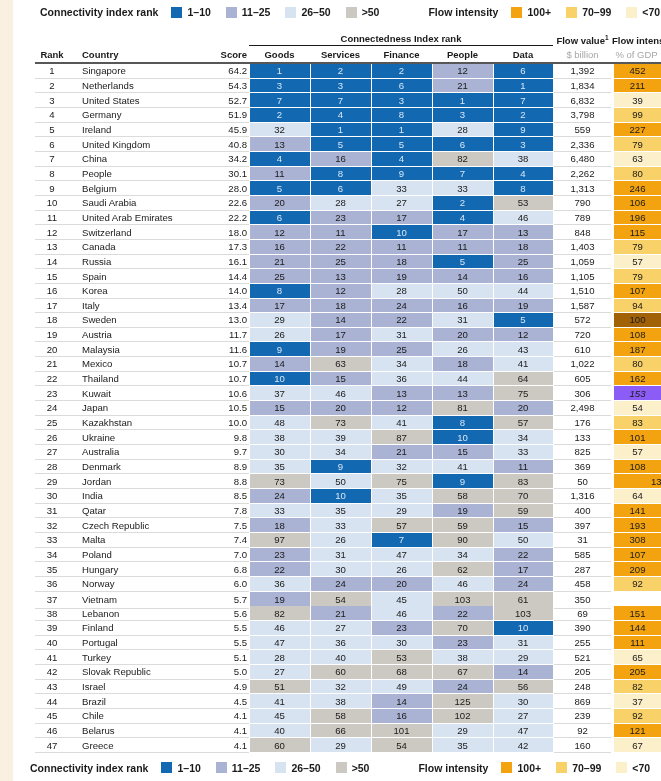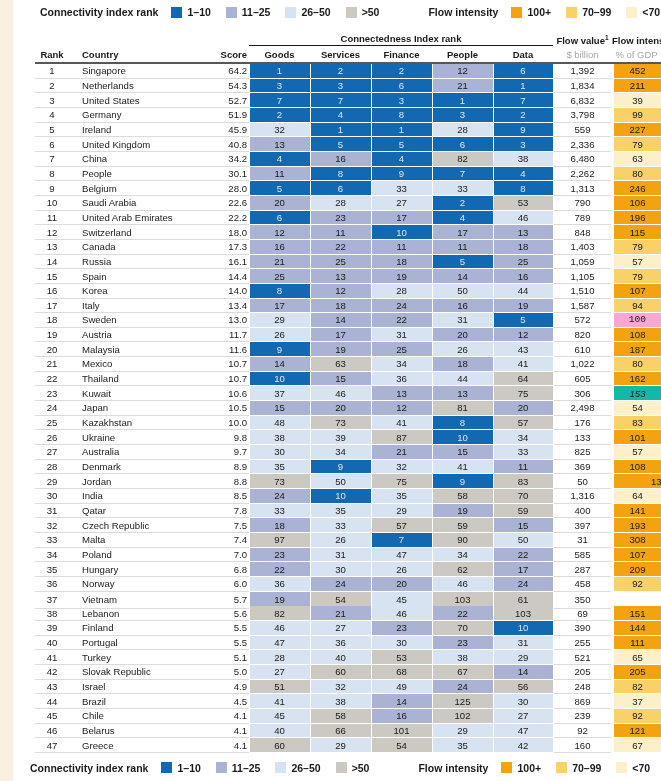--- a/index.html
+++ b/index.html
@@ -309,32 +309,32 @@
       <div class="grid trow">
         <div class="cell rank">18</div>
         <div class="cell country">Sweden</div>
         <div class="cell score">13.0</div>
         <div class="cell idx" style="background: rgb(215, 227, 241); color: rgb(26, 26, 26);">29</div>
         <div class="cell idx" style="background: rgb(170, 179, 212); color: rgb(26, 26, 26);">14</div>
         <div class="cell idx" style="background: rgb(170, 179, 212); color: rgb(26, 26, 26);">22</div>
         <div class="cell idx" style="background: rgb(215, 227, 241); color: rgb(26, 26, 26);">31</div>
         <div class="cell idx" style="background: rgb(18, 104, 177); color: rgb(217, 231, 246);">5</div>
         <div class="cell fval">572</div>
-        <div class="cell fint" style="background: #f9a8d4; font-family: Liberation Mono, monospace;">100</div>
+        <div class="cell fint" style="background: #a16207;">100</div>
       </div>
       <div class="grid trow">
         <div class="cell rank">19</div>
         <div class="cell country">Austria</div>
         <div class="cell score">11.7</div>
         <div class="cell idx" style="background: rgb(215, 227, 241); color: rgb(26, 26, 26);">26</div>
         <div class="cell idx" style="background: rgb(170, 179, 212); color: rgb(26, 26, 26);">17</div>
         <div class="cell idx" style="background: rgb(215, 227, 241); color: rgb(26, 26, 26);">31</div>
         <div class="cell idx" style="background: rgb(170, 179, 212); color: rgb(26, 26, 26);">20</div>
         <div class="cell idx" style="background: rgb(170, 179, 212); color: rgb(26, 26, 26);">12</div>
-        <div class="cell fval">820</div>
+        <div class="cell fval">720</div>
         <div class="cell fint" style="background: rgb(242, 163, 15);">108</div>
       </div>
       <div class="grid trow">
         <div class="cell rank">20</div>
         <div class="cell country">Malaysia</div>
         <div class="cell score">11.6</div>
         <div class="cell idx" style="background: rgb(18, 104, 177); color: rgb(217, 231, 246);">9</div>
         <div class="cell idx" style="background: rgb(170, 179, 212); color: rgb(26, 26, 26);">19</div>
         <div class="cell idx" style="background: rgb(170, 179, 212); color: rgb(26, 26, 26);">25</div>
         <div class="cell idx" style="background: rgb(215, 227, 241); color: rgb(26, 26, 26);">26</div>
@@ -369,21 +369,21 @@
       <div class="grid trow">
         <div class="cell rank">23</div>
         <div class="cell country">Kuwait</div>
         <div class="cell score">10.6</div>
         <div class="cell idx" style="background: rgb(215, 227, 241); color: rgb(26, 26, 26);">37</div>
         <div class="cell idx" style="background: rgb(215, 227, 241); color: rgb(26, 26, 26);">46</div>
         <div class="cell idx" style="background: rgb(170, 179, 212); color: rgb(26, 26, 26);">13</div>
         <div class="cell idx" style="background: rgb(170, 179, 212); color: rgb(26, 26, 26);">13</div>
         <div class="cell idx" style="background: rgb(204, 201, 194); color: rgb(26, 26, 26);">75</div>
         <div class="cell fval">306</div>
-        <div class="cell fint" style="background: #14b8a6; font-style: italic;">153</div>
+        <div class="cell fint" style="background: #8b5cf6; font-style: italic;">153</div>
       </div>
       <div class="grid trow">
         <div class="cell rank">24</div>
         <div class="cell country">Japan</div>
         <div class="cell score">10.5</div>
         <div class="cell idx" style="background: rgb(170, 179, 212); color: rgb(26, 26, 26);">15</div>
         <div class="cell idx" style="background: rgb(170, 179, 212); color: rgb(26, 26, 26);">20</div>
         <div class="cell idx" style="background: rgb(170, 179, 212); color: rgb(26, 26, 26);">12</div>
         <div class="cell idx" style="background: rgb(204, 201, 194); color: rgb(26, 26, 26);">81</div>
         <div class="cell idx" style="background: rgb(170, 179, 212); color: rgb(26, 26, 26);">20</div>

